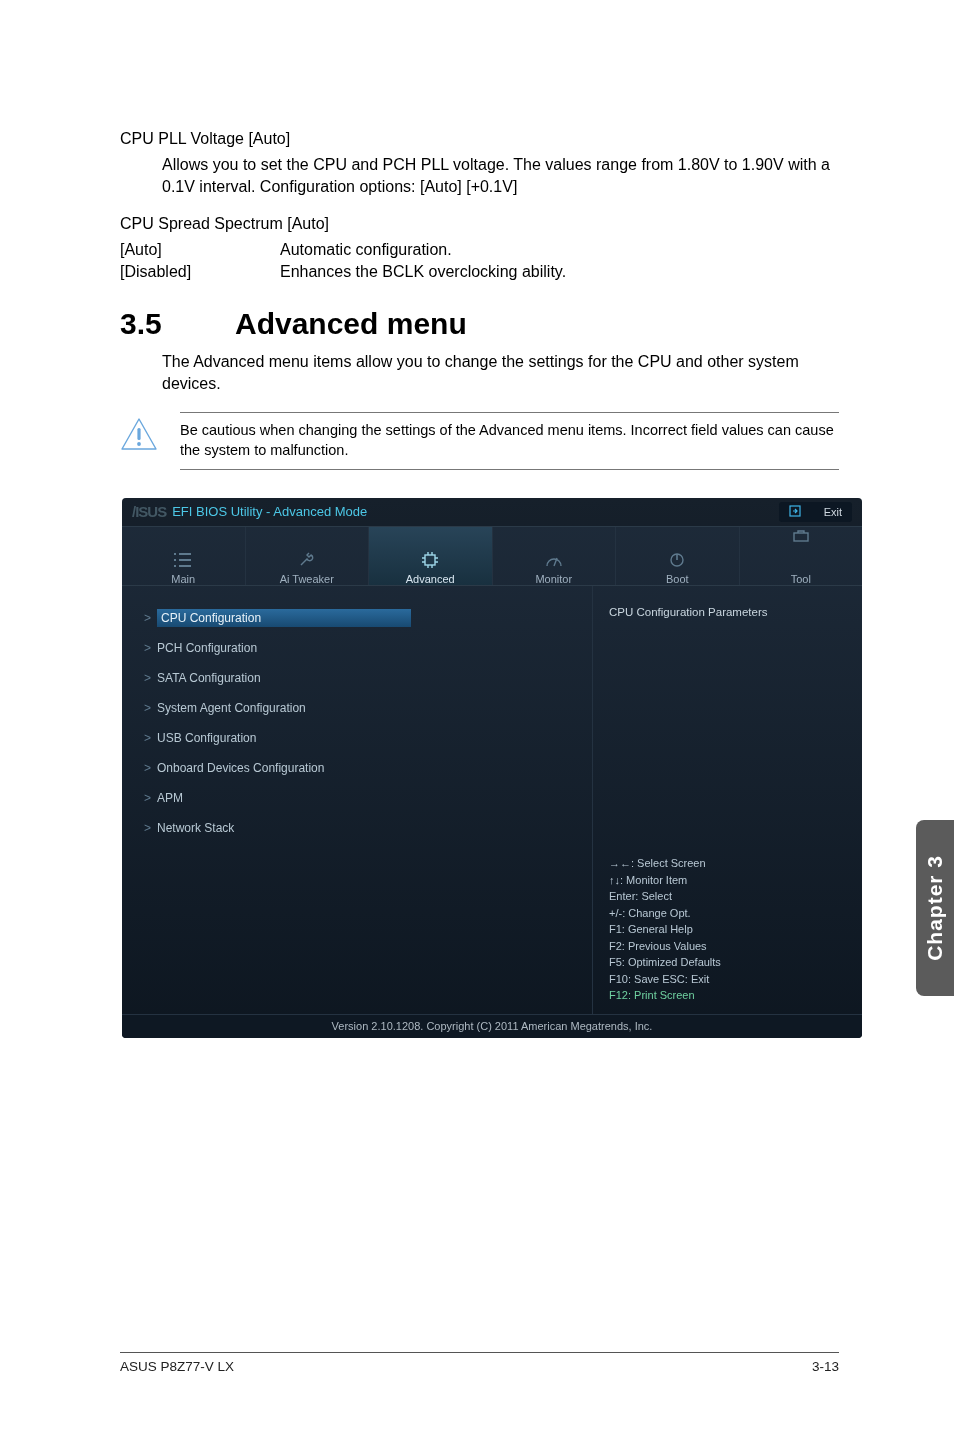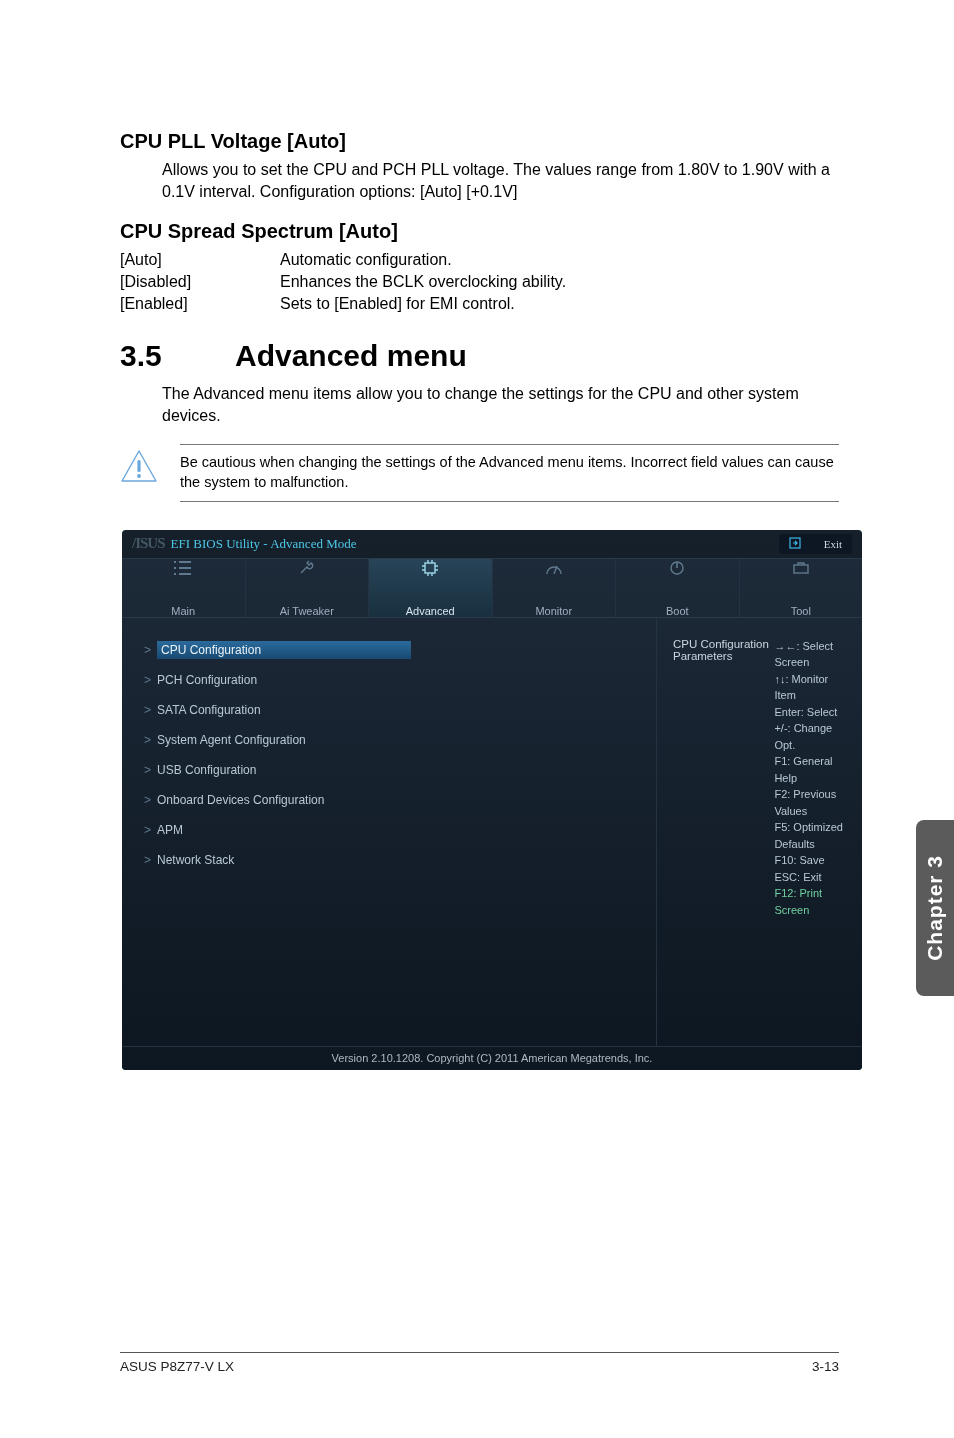--- a/index.html
+++ b/index.html
@@ -6,22 +6,22 @@
   body {
     width: 954px;
     height: 1438px;
     background: #fff;
     font-family: Arial, Helvetica, sans-serif;
     color: #000;
     position: relative;
     padding: 130px 115px 0 120px;
   }
   .h-sub {
-    font-size: 20px;
-    font-weight: bold;
+    font-size: 16px;
+    font-weight: normal;
     margin-bottom: 6px;
   }
   .body-text {
     font-size: 16px;
     line-height: 1.35;
     margin-bottom: 18px;
     margin-left: 42px;
   }
   table.opts {
     border-collapse: collapse;
@@ -64,21 +64,20 @@
     overflow: hidden;
     margin-left: 2px;
   }
   .bios-topbar {
     height: 28px;
     display: flex;
     align-items: center;
     padding: 0 10px;
     font-size: 13px;
     background: rgba(0,0,0,0.25);
-    font-family: Liberation Serif, serif;
   }
   .bios-topbar .brand { color:#425763; font-weight:bold; letter-spacing:-1px; font-size:15px; margin-right:6px;}
   .bios-topbar .title { color:#4cc7e6; font-size:13px; }
   .bios-topbar .exit {
     margin-left:auto; display:flex; align-items:center; gap:23px;
     color:#cfd8e0; font-size:11px;
     background:#0c1723; padding:3px 10px; border-radius:3px;
   }
   .bios-topbar .exit svg { flex:none; }
 
@@ -86,21 +85,21 @@
     display:flex;
     border-top:1px solid #2b3a48;
     border-bottom:1px solid #2b3a48;
     height: 60px;
   }
   .bios-tab {
     flex:1;
     display:flex;
     flex-direction:column;
     align-items:center;
-    justify-content:space-between;
+    justify-content:flex-end;
     gap:4px;
     font-size:11px;
     color:#9fb0bf;
     border-right:1px solid #243241;
     position:relative;
   }
   .bios-tab:last-child{border-right:none;gap:28px;}
   .bios-tab.active {
     background: linear-gradient(180deg,#284458 0%, #18303f 100%);
     color:#d8e6f0;
@@ -122,27 +121,27 @@
     gap:6px;
     height:20px;
   }
   .menu-item .gt { color:#5f7a8e; }
   .menu-item.selected .label-bg {
     background: linear-gradient(180deg,#2a6a9c,#184a72);
     padding: 2px 150px 2px 4px;
     color:#e8f2f9;
   }
   .bios-right {
-    width: 206px;
+    width: 270px;
     border-left:1px solid #243241;
     padding: 20px 16px 10px 16px;
     font-size:11px;
     color:#b8c8d4;
     display:flex;
-    flex-direction:row;
+    flex-direction:column;
   }
   .bios-right .help-title { font-size:11.5px; color:#c9d6df; margin-bottom:auto;}
   .bios-right .hints { line-height:1.5; font-size:11px; color:#b8c8d4;}
   .bios-right .hints .accent { color:#6fd0a0; }
   .bios-footer {
     height:24px; background:#0e1823;
     display:flex; align-items:center; justify-content:center;
     font-size:11px; color:#aeb9c2;
     border-top:1px solid #243241;
   }
@@ -183,24 +182,20 @@
 <div class="h-sub">CPU Spread Spectrum [Auto]</div>
 <table class="opts">
   <tbody>
       <tr>
         <td class="k">[Auto]</td>
         <td>Automatic configuration.</td>
       </tr>
   <tr>
         <td class="k">[Disabled]</td>
         <td>Enhances the BCLK overclocking ability.</td>
-      </tr>
-  <tr>
-        <td class="k">[Enabled]</td>
-        <td>Sets to [Enabled] for EMI control.</td>
       </tr>
 </tbody>
   </table>
 
 <div class="h-sec">
   <span class="num">3.5</span><span>Advanced menu</span>
 </div>
 <div class="body-text">The Advanced menu items allow you to change the settings for the CPU and other system devices.</div>
 
 <div class="note-block">

